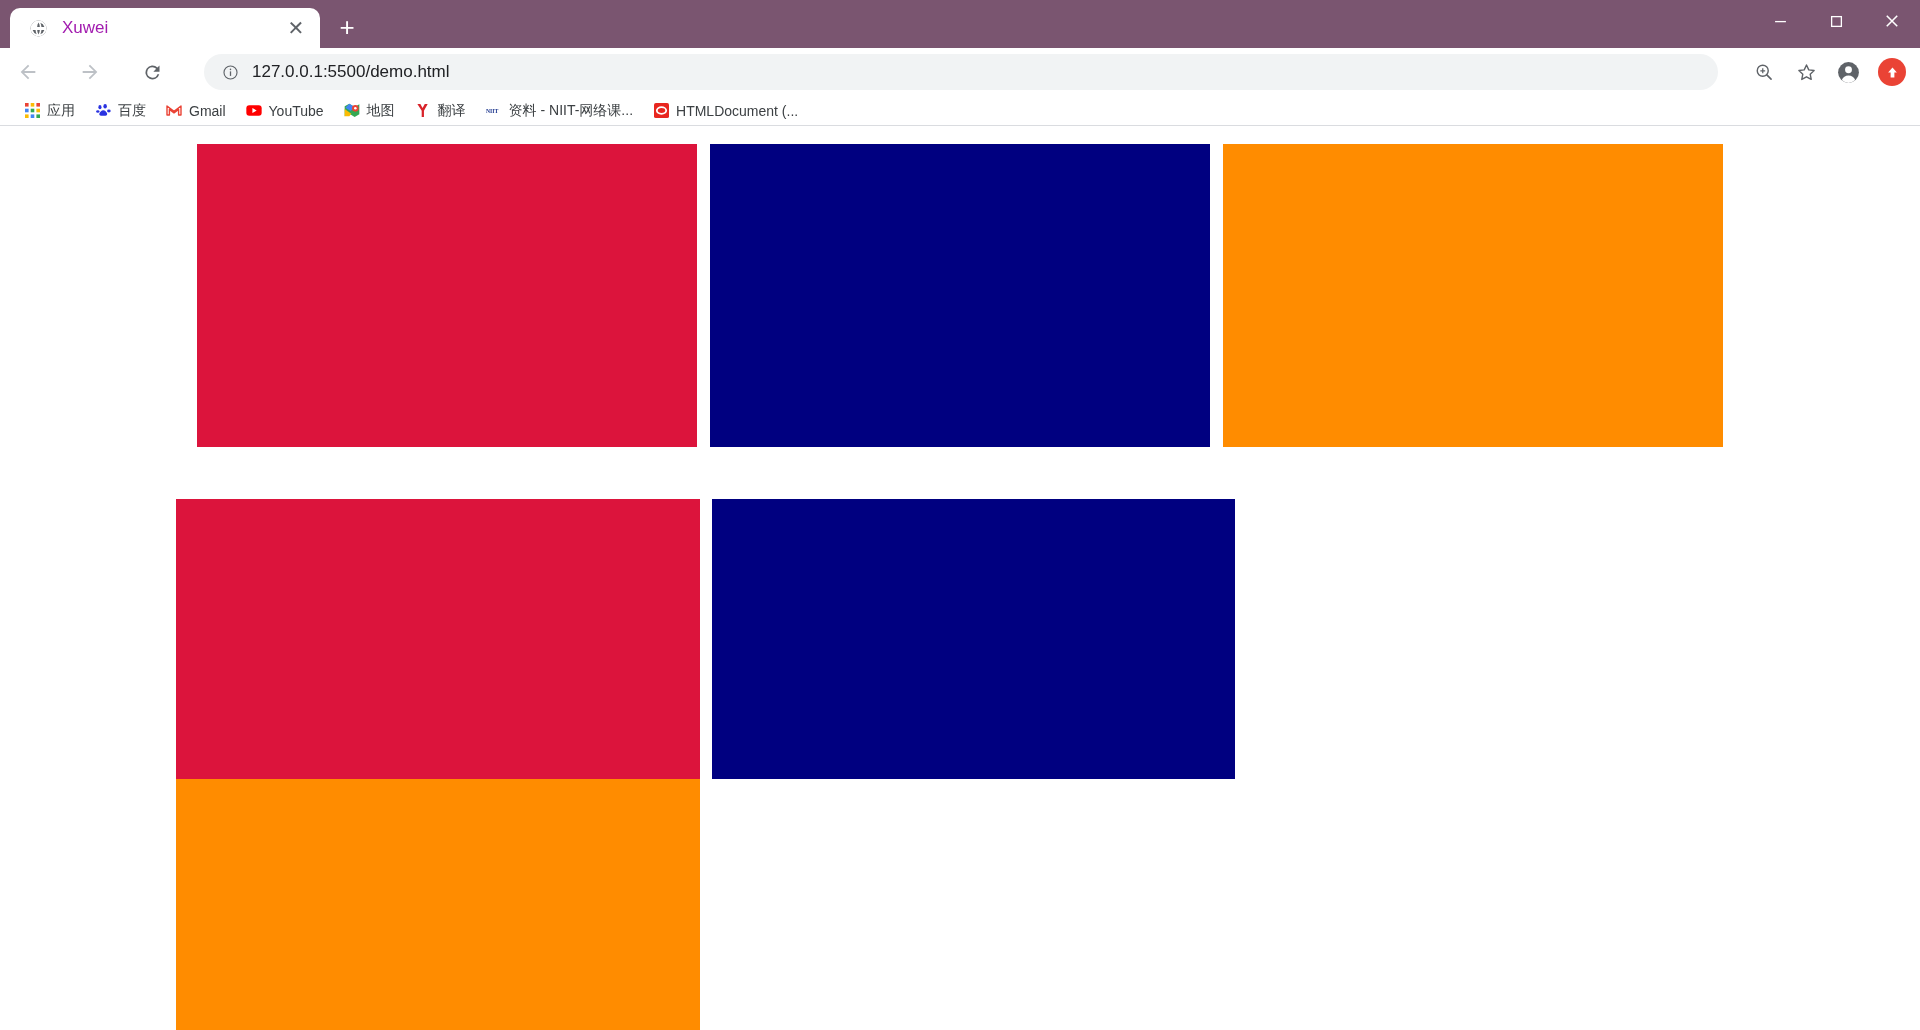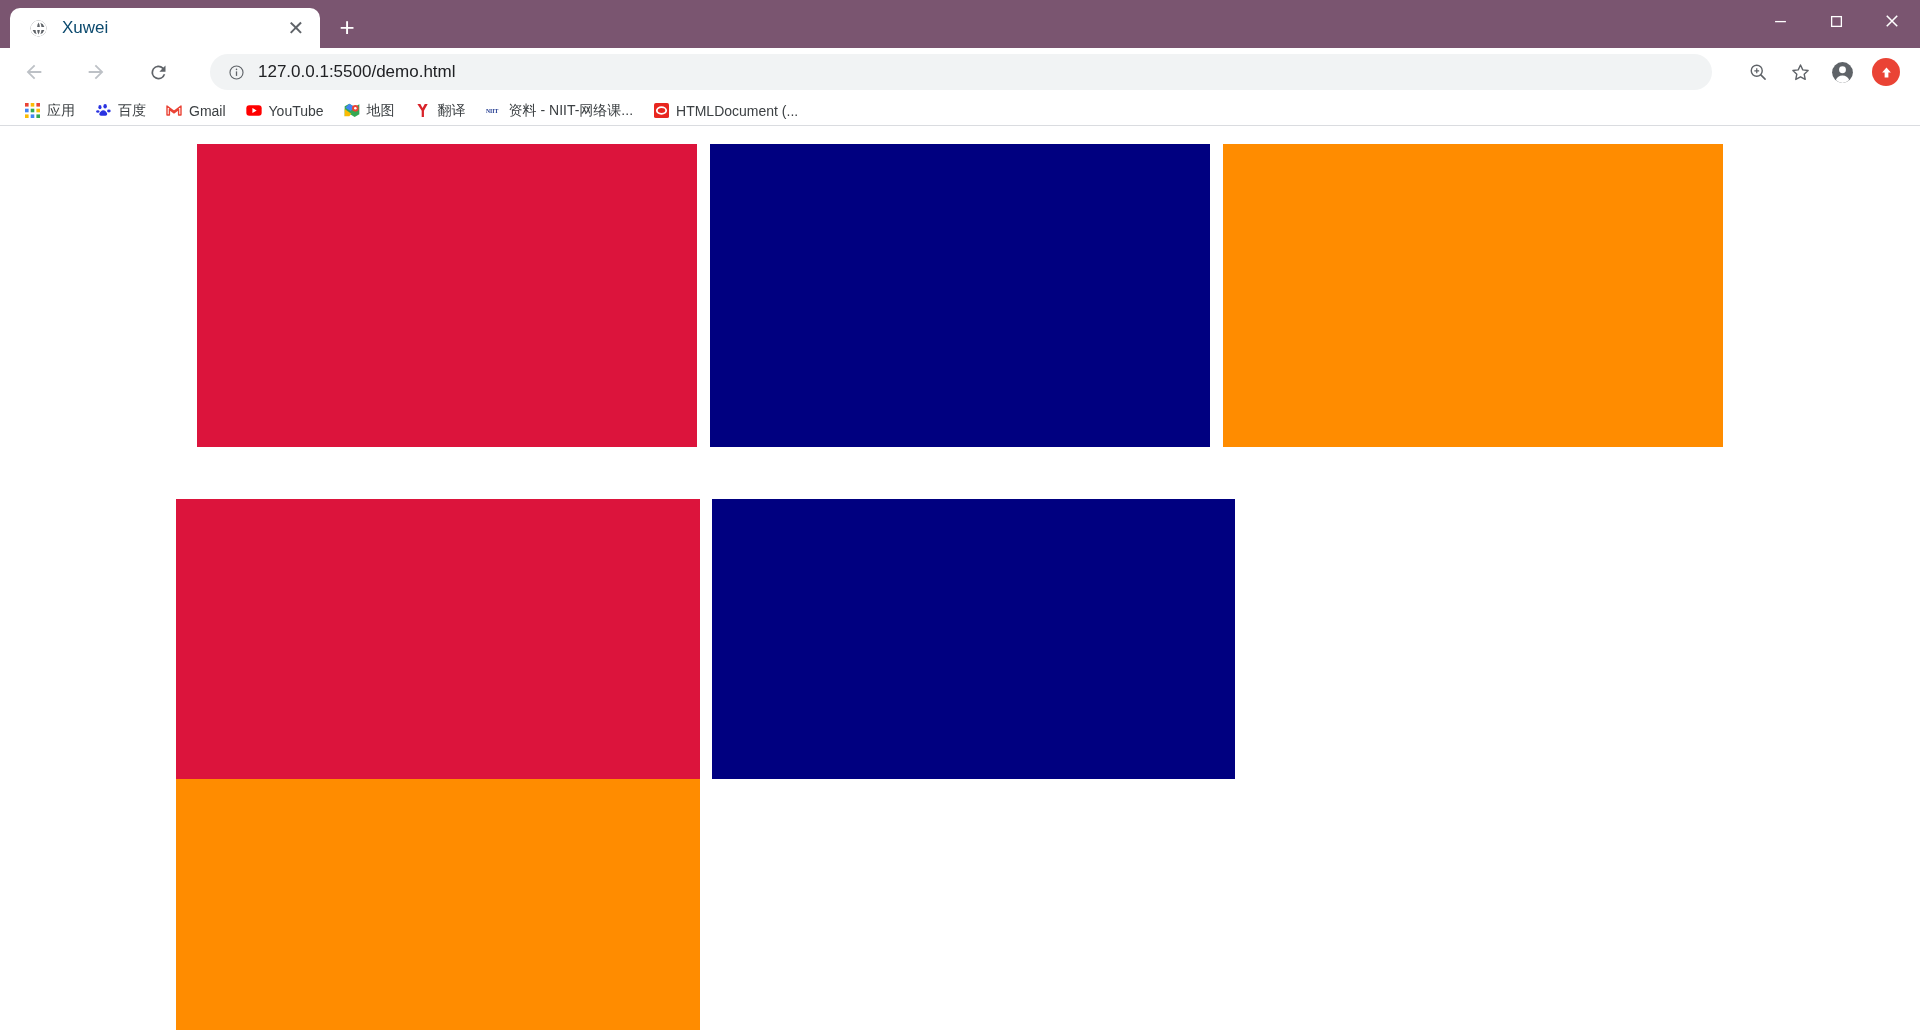--- a/index.html
+++ b/index.html
@@ -48,21 +48,21 @@
   .tab-favicon {
     width: 20px; height: 20px;
     flex: 0 0 20px;
     margin-right: 14px;
     display: flex; align-items: center; justify-content: center;
   }
 
   .tab-title {
     flex: 1 1 auto;
     font-size: 17px;
-    color: #0c4a6e;
+    color: #a21caf;
     white-space: nowrap;
     overflow: hidden;
     text-overflow: ellipsis;
   }
 
   .tab-close {
     width: 24px; height: 24px;
     flex: 0 0 24px;
     display: flex; align-items: center; justify-content: center;
     color: #5f6368;
@@ -95,21 +95,21 @@
     color: #ffffff;
     cursor: pointer;
   }
 
   
   #toolbar {
     height: 48px;
     background: #ffffff;
     display: flex;
     align-items: center;
-    padding: 0 14px;
+    padding: 0 8px;
     gap: 16px;
   }
 
   .nav-btn {
     width: 40px; height: 40px;
     margin-right: 6px;
     display: flex; align-items: center; justify-content: center;
     color: #5f6368;
     cursor: pointer;
     border-radius: 50%;

